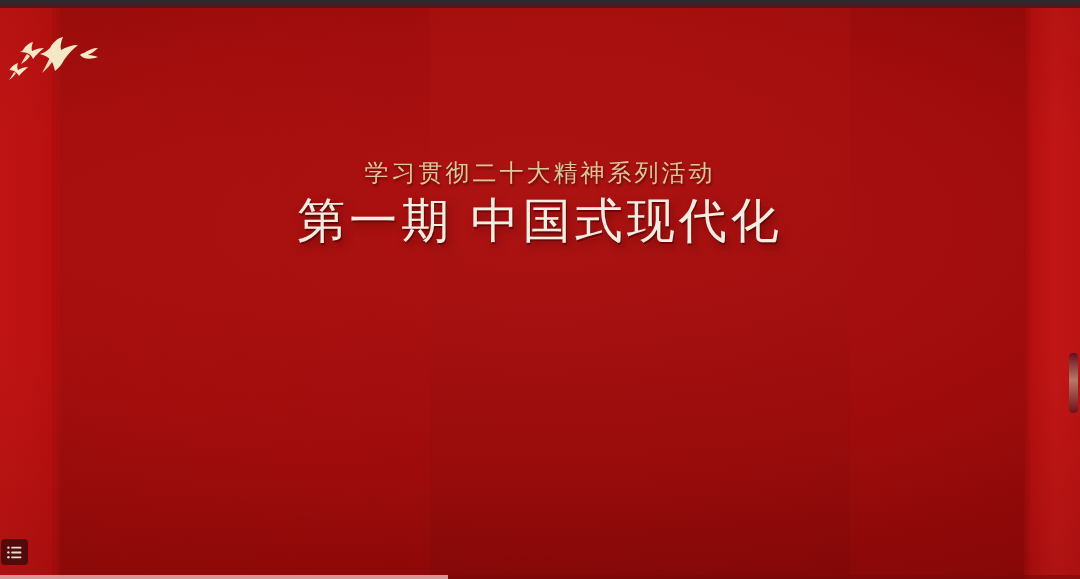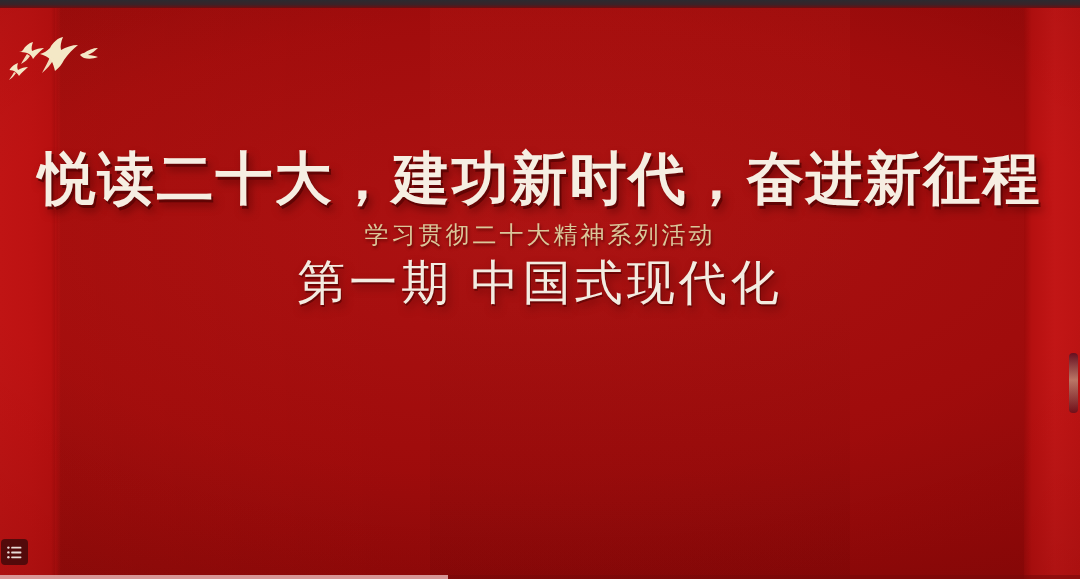--- a/index.html
+++ b/index.html
@@ -220,21 +220,20 @@
                    C19 44 15 47 13 50 C12 48 10 46 8 45 C6 44 4 44 2 44 C3 44 4 44 4 43 Z"></path>
           <path d="M10 47 C8 50 6 52 3 54 C5 51 7 48 8 46 Z" opacity="0.95"></path>
 
           <path d="M78 27 C82 24 87 22 92 22 C89 25 86 27 82 29 C86 29 89 30 92 31
                    C87 33 82 33 78 32 C76 31 75 30 74 29 C75 28 76 27 78 27 Z"></path>
         </g>
       </svg>
     </div>
 
     <div class="text-block">
-      <div class="title-main">悦读二十大，建功新时代，奋进新征程</div>
       <div class="title-sub">学习贯彻二十大精神系列活动</div>
       <div class="title-episode">第一期 中国式现代化</div>
     </div>
 
     <div class="playlist-btn">
       <svg width="15" height="13" viewBox="0 0 15 13" xmlns="http://www.w3.org/2000/svg">
         <g fill="#e8dcd8">
           <circle cx="1.4" cy="1.6" r="1.2"></circle>
           <rect x="4.2" y="0.8" width="10.2" height="1.8" rx="0.6"></rect>
           <circle cx="1.4" cy="6.4" r="1.2"></circle>

